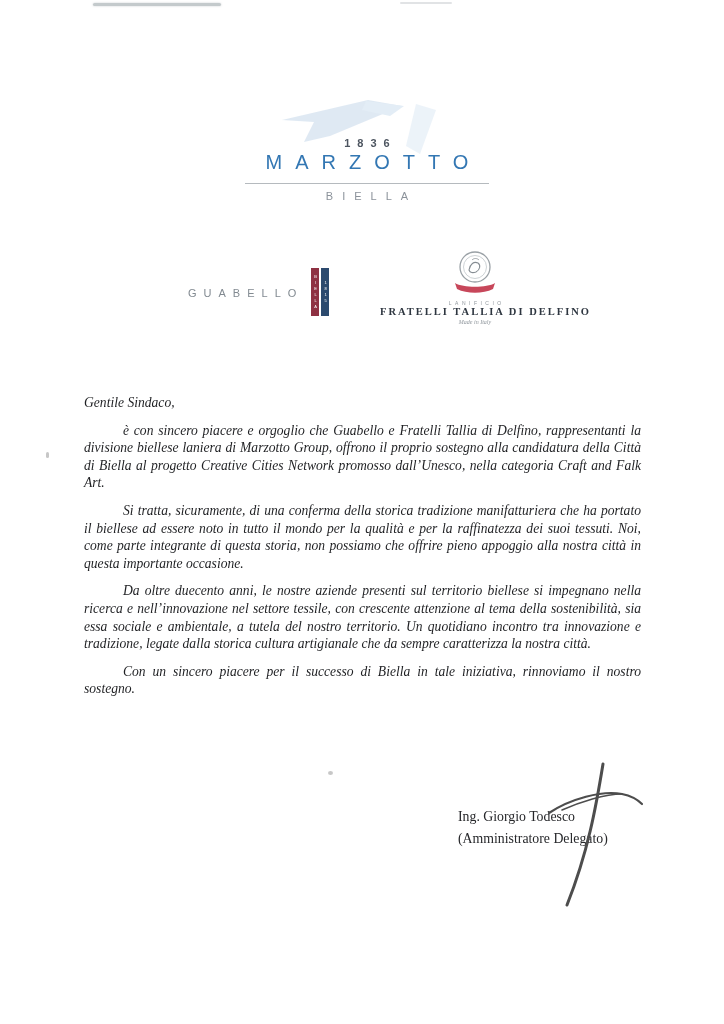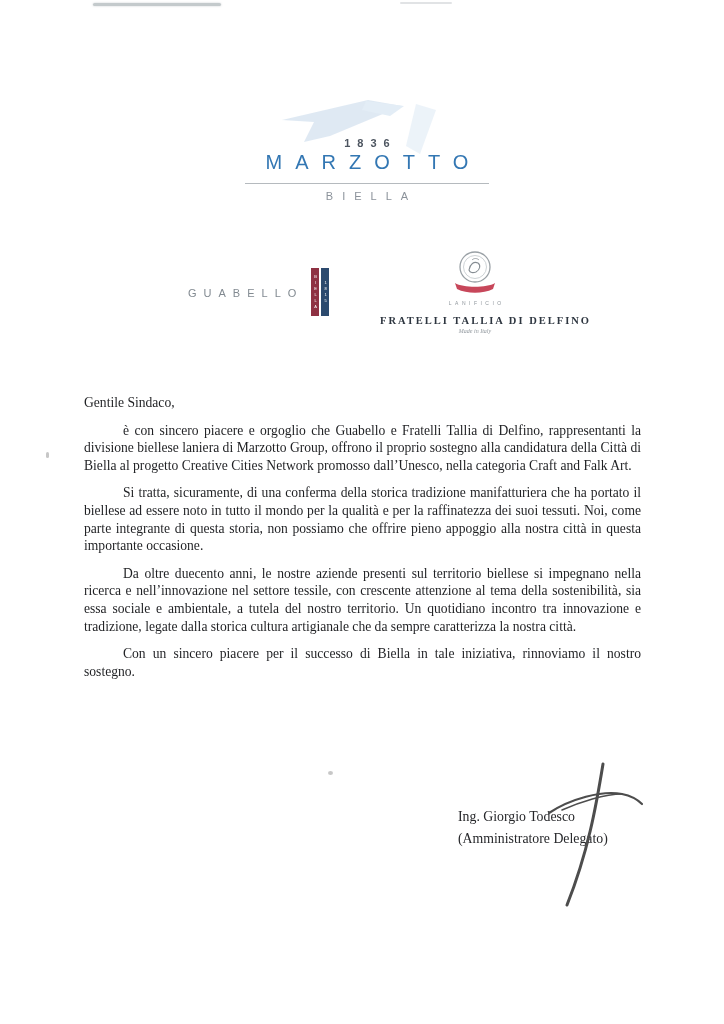--- a/index.html
+++ b/index.html
@@ -36,27 +36,27 @@
   .gbar.red{background:#8e3142;}
   .gbar.blue{background:#2c4a6e;}
   .gbar span{writing-mode:vertical-rl;text-orientation:upright;font-family:"Liberation Sans",sans-serif;
     font-size:4px;line-height:1;color:#fff;letter-spacing:1px;}
 
   .tallia{position:absolute;left:380px;top:248px;width:190px;text-align:center;}
   .tallia-crest{display:block;margin:0 auto;}
   .tallia-overline{font-family:"Liberation Sans",sans-serif;font-size:5px;letter-spacing:3.5px;
     text-indent:3.5px;color:#8f969c;margin-top:2px;}
   .tallia-name{font-family:"Liberation Serif",serif;font-size:10.5px;font-weight:700;
-    letter-spacing:2px;color:#2e3640;margin-top:9px;white-space:nowrap;}
+    letter-spacing:2px;color:#2e3640;margin-top:0;white-space:nowrap;}
   .tallia-tagline{font-family:"Liberation Serif",serif;font-style:italic;font-size:6px;
     color:#8f969c;margin-top:2px;}
 
   
   .letter{position:absolute;left:84px;top:394px;width:557px;
-    font-size:13.6px;line-height:17.6px;text-align:justify;color:#1f2023;}
+    font-size:13.6px;line-height:17.6px;text-align:justify;color:#1f2023;font-style:italic;}
   .letter .salutation{margin:0;}
   .letter p{margin:10px 0 0 0;text-indent:39px;}
 
   
   .sig-block{position:absolute;left:458px;top:806px;width:190px;text-align:left;
     font-size:13.8px;line-height:22px;color:#26272a;}
   .sig-ink{position:absolute;left:490px;top:752px;width:170px;height:165px;pointer-events:none;}
 </style>
 </head>
 <body>

